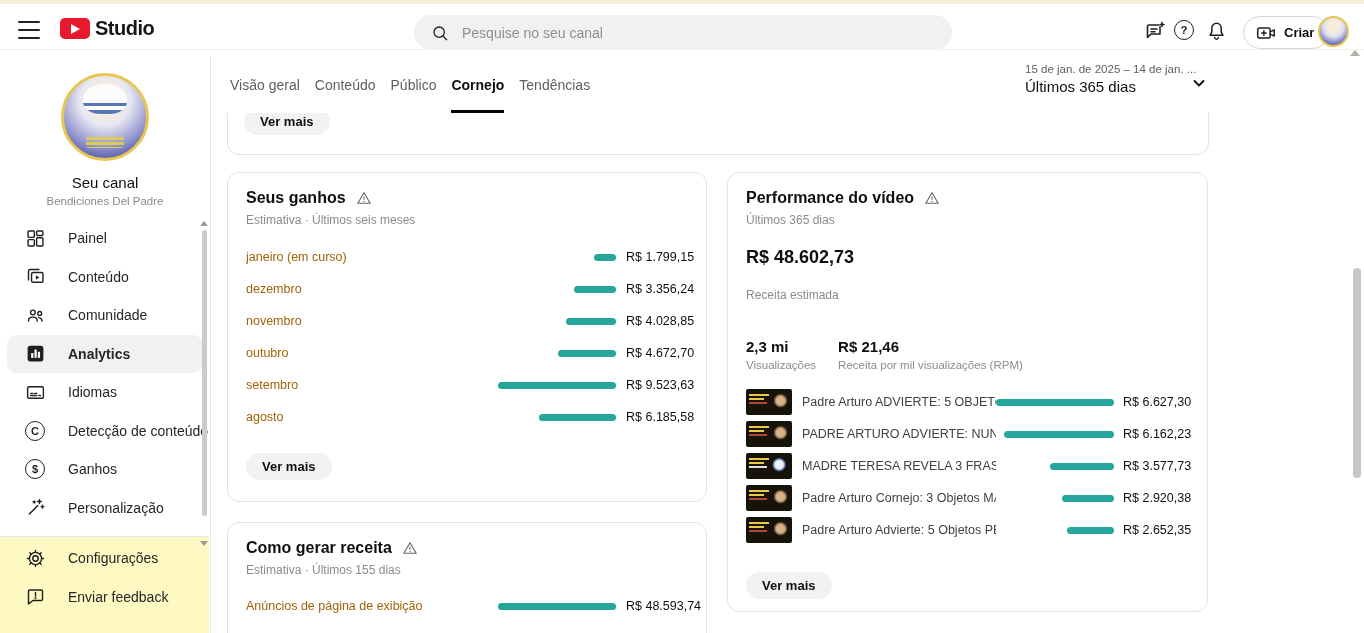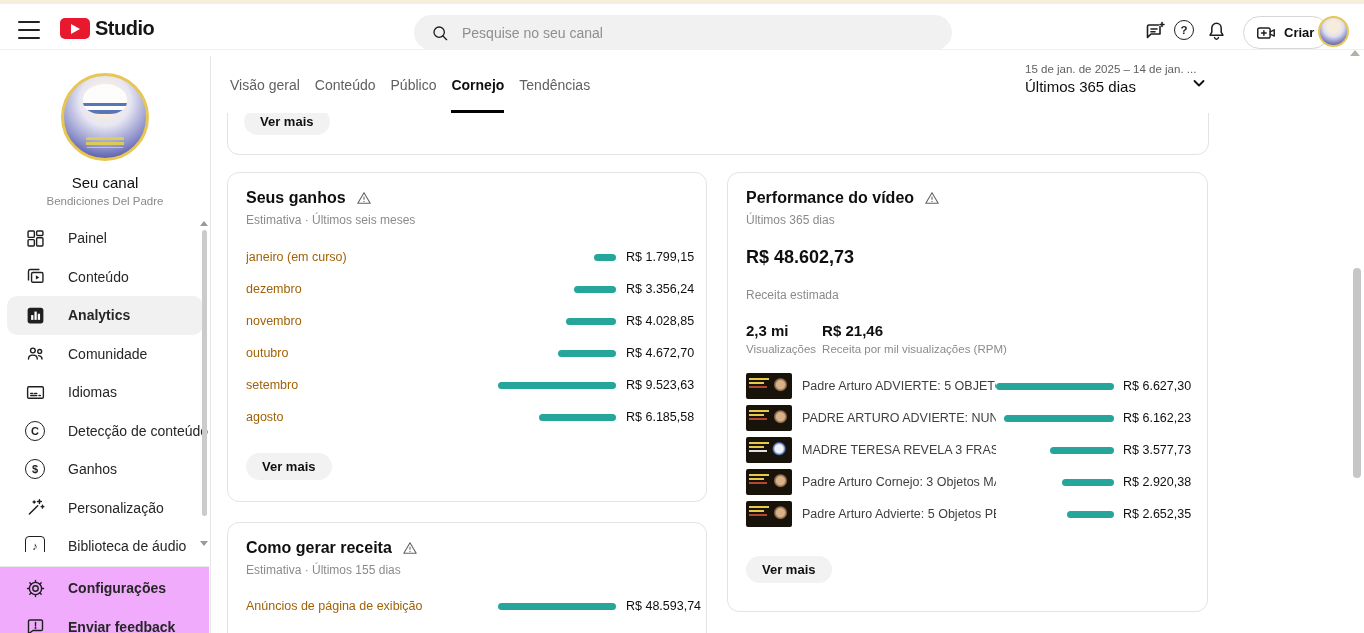--- a/index.html
+++ b/index.html
@@ -42,21 +42,21 @@
   .avatar-lg::after { content:""; position:absolute; left:22px; bottom:10px; width:38px; height:11px;
     background:repeating-linear-gradient(180deg,#e3cf4b 0 3px, rgba(0,0,0,0) 3px 5px); border-radius:2px; opacity:.9; }
   .channel-title { margin-top:13px; font-size:15px; font-weight:500; color:#0f0f0f; }
   .channel-sub { margin-top:4px; font-size:11.5px; color:#8a8a8a; }
   .nav { position:absolute; top:163px; left:0; right:0; bottom:81px; overflow:hidden; }
   .nav-item { height:38.5px; display:flex; align-items:center; padding-left:24px; gap:22px; cursor:pointer; }
   .nav-item.active { background:#f1f1f1; border-radius:10px; margin:0 7px; padding-left:17px; }
   .nav-icon { width:22px; height:22px; flex:0 0 22px; display:flex; align-items:center; justify-content:center; }
   .nav-label { font-size:14px; color:#262626; white-space:nowrap; }
   .nav-item.active .nav-label { font-weight:700; }
-  .sb-footer { position:absolute; bottom:0; left:0; right:1px; height:67px; background:#f0abfc; border-top:1px solid #e8e8e8; padding-top:2px;font-weight:bold; }
+  .sb-footer { position:absolute; bottom:0; left:0; right:1px; height:97px; background:#fef9c3; border-top:1px solid #e8e8e8; padding-top:2px; }
   .sb-scroll-thumb { position:absolute; right:3px; top:174px; width:5px; height:286px; background:#cbcbcb; border-radius:3px; }
   .sb-arrow-up { position:absolute; right:2px; top:165px; width:0; height:0; border-left:4px solid transparent; border-right:4px solid transparent; border-bottom:5px solid #9a9a9a; }
   .sb-arrow-down { position:absolute; right:2px; bottom:87px; width:0; height:0; border-left:4px solid transparent; border-right:4px solid transparent; border-top:5px solid #9a9a9a; }
 
   
   .main { position:absolute; left:212px; top:56px; right:0; bottom:0; background:#fff; }
   .tabbar { position:relative; height:57px; background:#fff; }
   .tabs { position:absolute; left:18px; top:0; height:57px; display:flex; gap:15px; }
   .tab { display:flex; align-items:center; font-size:14px; color:#606060; position:relative; cursor:pointer; white-space:nowrap; }
   .tab.active { color:#0f0f0f; font-weight:700; }
@@ -81,21 +81,21 @@
   .pill-btn { display:inline-flex; align-items:center; height:27px; padding:0 16px; background:#f2f2f2; border:none; border-radius:14px; font-family:inherit; font-size:13px; font-weight:600; color:#0f0f0f; cursor:pointer; }
 
   .stat-row { display:flex; align-items:center; height:32px; padding:0 18px; }
   .row-label { flex:1; font-size:12.5px; color:#a16207; white-space:nowrap; overflow:hidden; }
   .bar-zone { width:118px; flex:0 0 118px; display:flex; justify-content:flex-end; }
   .bar { height:7px; border-radius:4px; background:#26a69a; }
   .row-value { flex:0 0 72px; width:72px; padding-left:10px; font-size:12.5px; color:#0f0f0f; white-space:nowrap; }
 
   .big-revenue { margin-top:20px; font-size:18px; font-weight:700; color:#0f0f0f; }
   .big-revenue-label { margin-top:20px; font-size:12px; color:#8b8b8b; }
-  .stats-cols { margin-top:20px; display:flex; gap:6px; }
+  .stats-cols { margin-top:36px; display:flex; gap:22px; }
   .stat-num { font-size:15px; font-weight:700; color:#0f0f0f; }
   .stat-lab { margin-top:4px; font-size:11.5px; color:#8b8b8b; white-space:nowrap; }
 
   .vrow { display:flex; align-items:center; height:32px; padding:0 18px; cursor:pointer; }
   .vthumb { width:46px; height:26px; flex:0 0 46px; margin-right:10px; border-radius:2px;
     background-color:#17120a;
     background-image:
       radial-gradient(circle at 75% 45%, #d8b28a 0 4px, #7a5c3e 6px, rgba(0,0,0,0) 7px),
       linear-gradient(#e6c945 0 0), linear-gradient(#e6c945 0 0), linear-gradient(#b8452f 0 0);
     background-size:100% 100%, 20px 2px, 15px 2px, 18px 2px;
@@ -194,41 +194,41 @@
     <div class="nav-item">
       <span class="nav-icon">
         <svg class="oicon" width="21" height="21" viewBox="0 0 24 24" fill="none" stroke="#1f1f1f" stroke-width="1.6" stroke-linejoin="round">
             <path d="M4 16.5V6a2 2 0 0 1 2-2h10.5"></path>
             <rect x="7.5" y="7.5" width="13" height="11" rx="1.5"></rect>
             <path d="M12.4 10.6v4.8l4-2.4z" fill="#1f1f1f" stroke="none"></path>
           </svg>
       </span>
       <span class="nav-label">Conteúdo</span>
     </div>
+    <div class="nav-item">
+      <span class="nav-icon">
+        <svg class="oicon" width="21" height="21" viewBox="0 0 24 24" fill="none" stroke="#1f1f1f" stroke-width="1.6" stroke-linecap="round">
+            <circle cx="9" cy="8.6" r="2.7"></circle>
+            <circle cx="16.8" cy="9.6" r="2.2"></circle>
+            <path d="M4 18.2c0-2.7 2.2-4.3 5-4.3s5 1.6 5 4.3"></path>
+            <path d="M15.6 14.4c2 .3 3.8 1.5 3.8 3.8"></path>
+          </svg>
+      </span>
+      <span class="nav-label">Comunidade</span>
+    </div>
     <div class="nav-item active">
       <span class="nav-icon">
         <svg class="oicon" width="21" height="21" viewBox="0 0 24 24">
             <rect x="3" y="3" width="18" height="18" rx="3" fill="#1f1f1f"></rect>
             <rect x="7" y="11.5" width="2.6" height="5.5" fill="#fff"></rect>
             <rect x="10.8" y="7.5" width="2.6" height="9.5" fill="#fff"></rect>
             <rect x="14.6" y="10" width="2.6" height="7" fill="#fff"></rect>
           </svg>
       </span>
       <span class="nav-label">Analytics</span>
-    </div>
-    <div class="nav-item">
-      <span class="nav-icon">
-        <svg class="oicon" width="21" height="21" viewBox="0 0 24 24" fill="none" stroke="#1f1f1f" stroke-width="1.6" stroke-linecap="round">
-            <circle cx="9" cy="8.6" r="2.7"></circle>
-            <circle cx="16.8" cy="9.6" r="2.2"></circle>
-            <path d="M4 18.2c0-2.7 2.2-4.3 5-4.3s5 1.6 5 4.3"></path>
-            <path d="M15.6 14.4c2 .3 3.8 1.5 3.8 3.8"></path>
-          </svg>
-      </span>
-      <span class="nav-label">Comunidade</span>
     </div>
     <div class="nav-item">
       <span class="nav-icon">
         <svg class="oicon" width="21" height="21" viewBox="0 0 24 24" fill="none" stroke="#1f1f1f" stroke-width="1.6" stroke-linecap="round" stroke-linejoin="round">
             <rect x="3" y="5.5" width="18" height="13" rx="1.5"></rect>
             <path d="M6.5 13h2.5M11 13h2.5M6.5 15.5h7M16 15.5h1.5"></path>
           </svg>
       </span>
       <span class="nav-label">Idiomas</span>
     </div>

